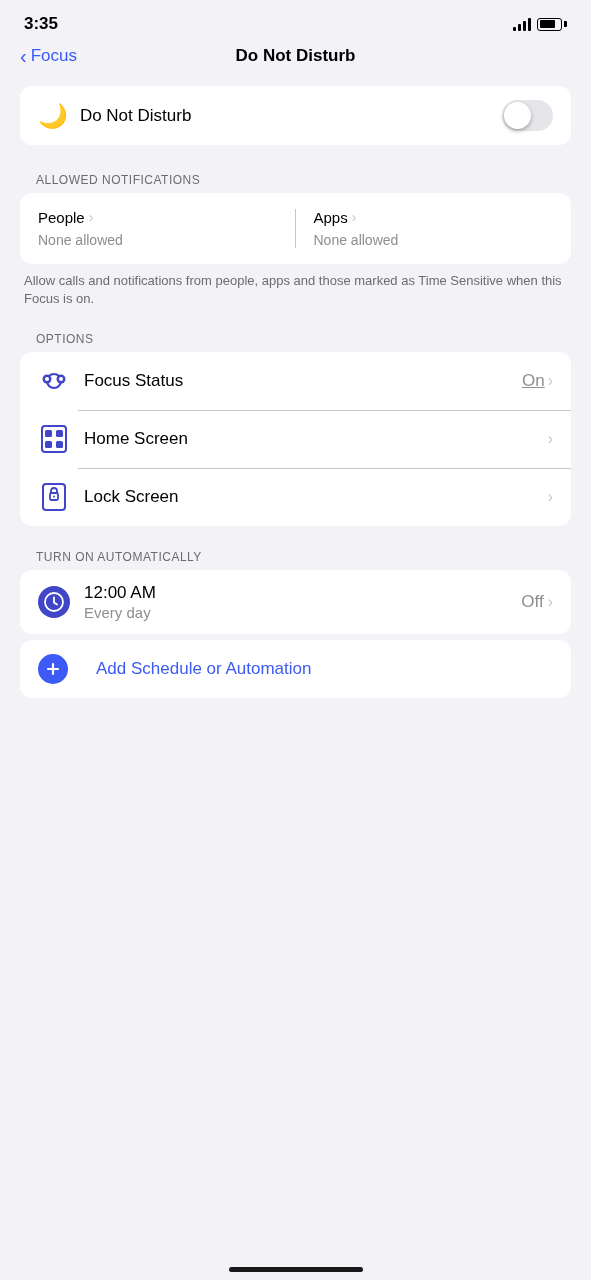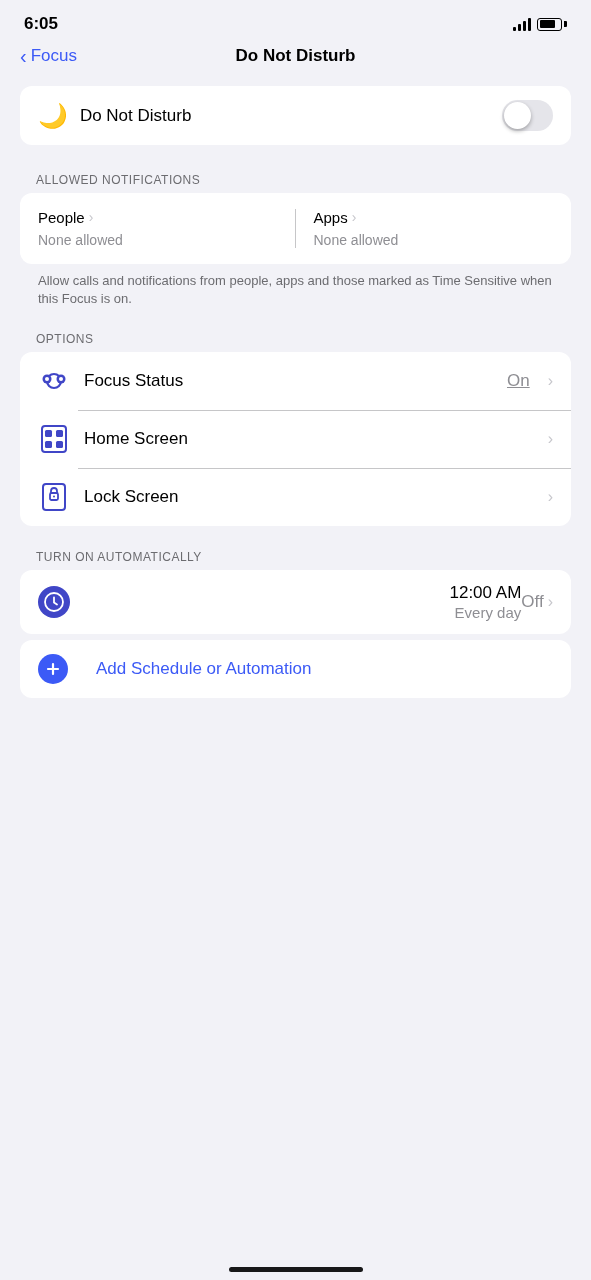--- a/index.html
+++ b/index.html
@@ -112,21 +112,21 @@
       font-weight: 400;
       color: #6c6c70;
       letter-spacing: 0.5px;
       text-transform: uppercase;
       padding: 0 36px 6px;
     }
 
     .section-footer {
       font-size: 13px;
       color: #6c6c70;
-      padding: 8px 38px 0;
+      padding: 8px 24px 0;
       line-height: 1.4;
     }
 
     
     .card {
       background: #fff;
       margin: 0 20px;
       border-radius: 12px;
       overflow: hidden;
     }
@@ -247,36 +247,35 @@
       flex-shrink: 0;
     }
     .list-row-label {
       flex: 1;
       font-size: 17px;
       color: #000;
     }
     .list-row-value {
       font-size: 17px;
       color: #8e8e93;
-      margin-right: 18px;
+      margin-right: 3px;
       text-decoration: underline;
     }
     .list-row-chevron {
       color: #c7c7cc;
       font-size: 16px;
     }
 
     
     .schedule-card {
       background: #fff;
       margin: 0 20px;
       border-radius: 12px;
       overflow: hidden;
       margin-bottom: 2px;
-      text-align: right;
     }
     .schedule-row {
       display: flex;
       align-items: center;
       padding: 13px 18px;
       cursor: pointer;
     }
     .schedule-icon {
       width: 32px;
       height: 32px;
@@ -360,21 +359,21 @@
       height: 5px;
       background: #000;
       border-radius: 3px;
       opacity: 0.9;
     }
   </style>
 </head>
 <body>
 
 <div class="status-bar">
-  <span class="status-time">6:05</span>
+  <span class="status-time">3:35</span>
   <div class="status-icons">
     <div class="signal-bars">
       <div class="signal-bar" style="height:4px"></div>
       <div class="signal-bar" style="height:7px"></div>
       <div class="signal-bar" style="height:10px"></div>
       <div class="signal-bar" style="height:13px"></div>
     </div>
     <div class="battery-icon">
       <div class="battery-body">
         <div class="battery-fill"></div>

